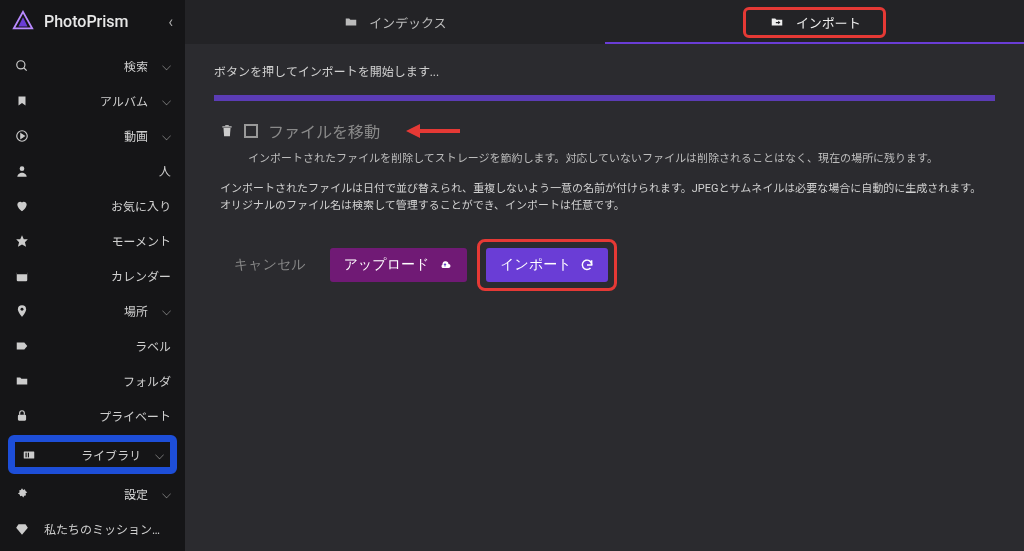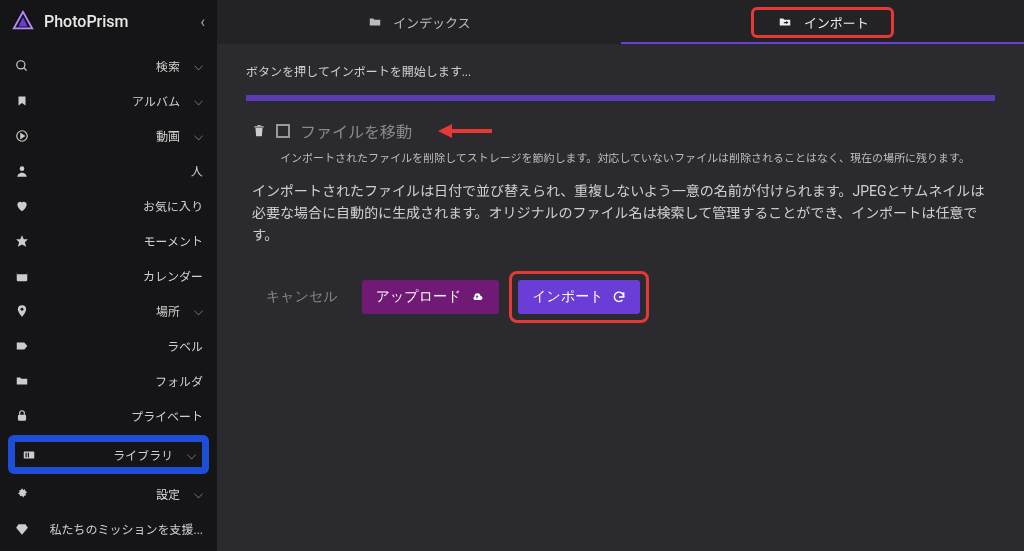--- a/index.html
+++ b/index.html
@@ -1,18 +1,18 @@
 <!DOCTYPE html>
 <html><head>
 <meta charset="utf-8">
 <style>
 * { box-sizing: border-box; margin: 0; padding: 0; }
 body { font-family: -apple-system, "Segoe UI", Roboto, "Noto Sans JP", sans-serif; background: #2b2b2f; color: #ddd; width: 1024px; height: 551px; overflow: hidden; }
 .app { display: flex; height: 551px; }
-.sidebar { width: 217px; background: #151517; display: flex; flex-direction: column; font-size: 13px; }
+.sidebar { width: 185px; background: #151517; display: flex; flex-direction: column; font-size: 13px; }
 .sb-header { display: flex; align-items: center; padding: 10px 12px; gap: 10px; }
 .logo { width: 22px; height: 22px; }
 .app-title { font-size: 16px; font-weight: 500; flex: 1; color: #e8e8e8; }
 .chev-left { color: #aaa; font-size: 16px; }
 .nav { list-style: none; padding: 6px 0; text-align: right; }
 .nav-item { display: flex; align-items: center; padding: 9px 14px; gap: 14px; cursor: pointer; color: #cfcfcf; font-size: 12px; }
 .nav-icon { width: 16px; height: 16px; display: flex; align-items: center; justify-content: center; font-size: 14px; flex-shrink:0; }
 .nav-label { flex: 1; white-space: nowrap; overflow: hidden; text-overflow: ellipsis; }
 .nav-expand { color: #999; font-size: 12px; }
 .nav-highlight { border: 7px solid #1d4ed8; border-radius: 6px; margin: 2px 8px; padding: 4px 6px; }
@@ -26,21 +26,21 @@
 .content { padding: 18px 29px; color: #cfcfcf; font-size: 13px; }
 .status { color: #d0d0d0; margin-bottom: 16px; font-size: 12px; }
 .folder-bar { background: #3a3a3d; padding: 10px 14px; font-size: 12px; color: #d0d0d0; margin-bottom: 10px; }
 .purple-line { height: 6px; background: #5b3cb5; margin-bottom: 18px; }
 .option-row { display: flex; align-items: center; gap: 10px; padding: 0 6px; margin-bottom: 4px; }
 .trash-icon, .checkbox { font-size: 16px; color: #999; }
 .checkbox { width: 14px; height: 14px; border: 2px solid #999; display:inline-block; }
 .option-label { color: #8a8a8a; font-size: 16px; }
 .arrow { margin-left: 16px; }
 .option-desc { font-size: 11px; color: #bcbcbc; padding: 4px 6px 0 34px; line-height: 1.5; }
-.info { font-size: 14px; color: #d0d0d0; line-height: 1.6; padding: 12px 6px 0; }
+.info { font-size: 11px; color: #d0d0d0; line-height: 1.6; padding: 12px 6px 0; }
 .actions { display: flex; align-items: center; gap: 10px; padding: 24px 6px 0; }
 .btn { padding: 8px 14px; border-radius: 3px; font-size: 14px; cursor: pointer; border:none; display:flex; align-items:center; gap:8px; }
 .btn-ghost { background: transparent; color: #888; }
 .btn-upload { background: #701a75; color: #fff; }
 .btn-import { background: #6a3dd6; color: #fff; }
 .btn-highlight { border: 3px solid #e53935; border-radius: 8px; padding: 6px; }
 svg { display: block; }
 </style>
 </head>
 <body>

